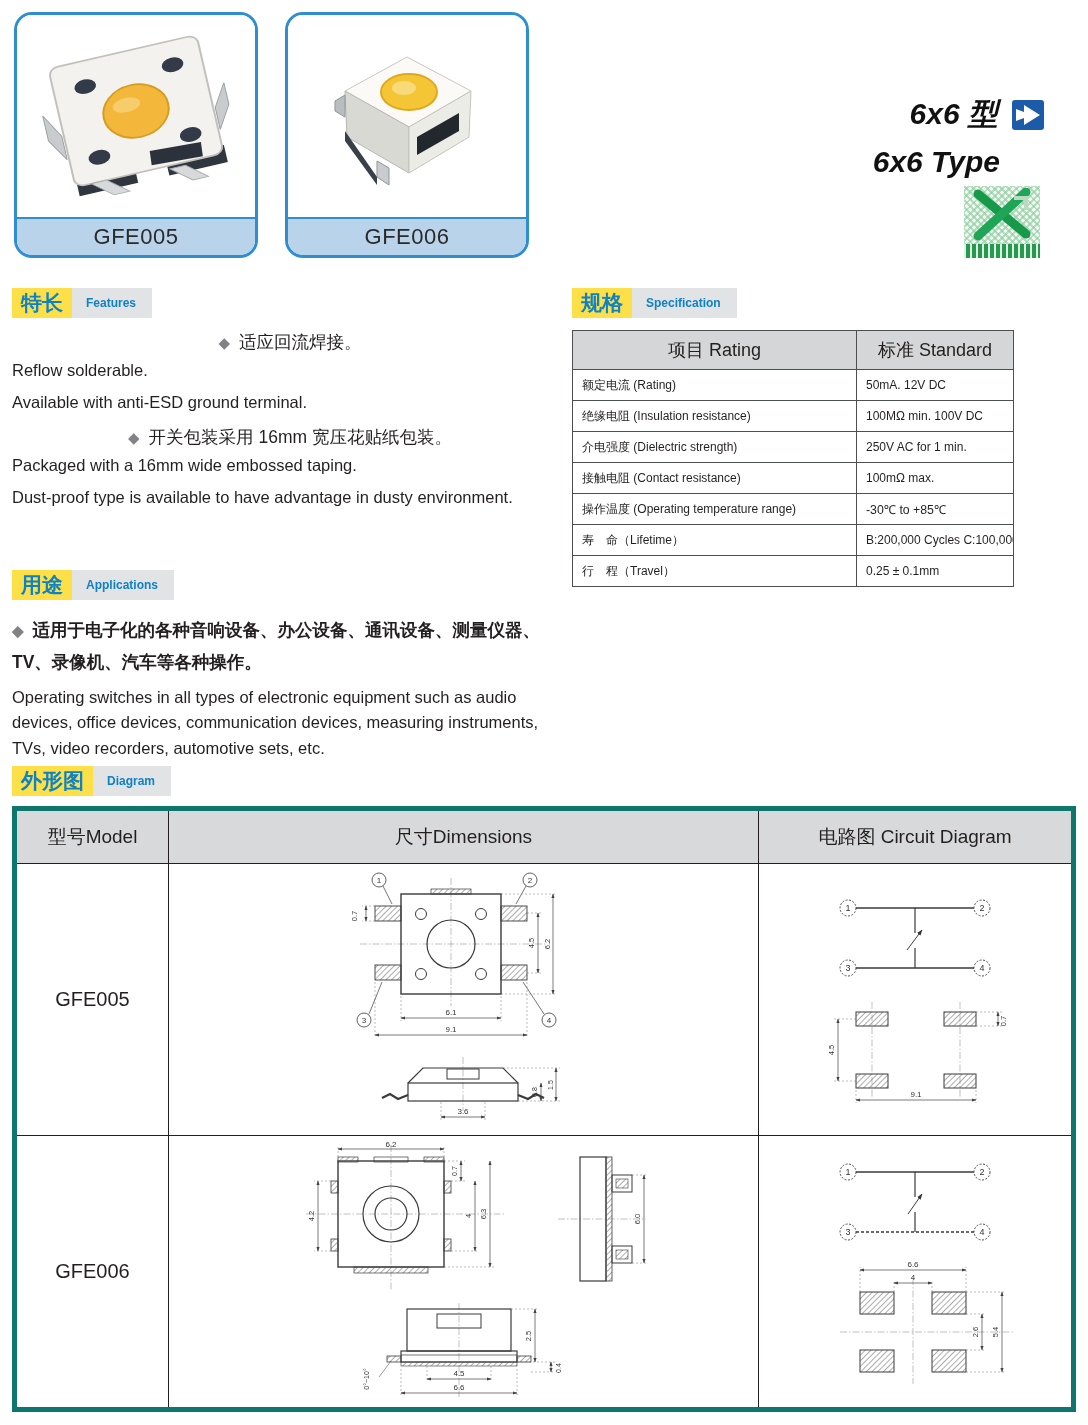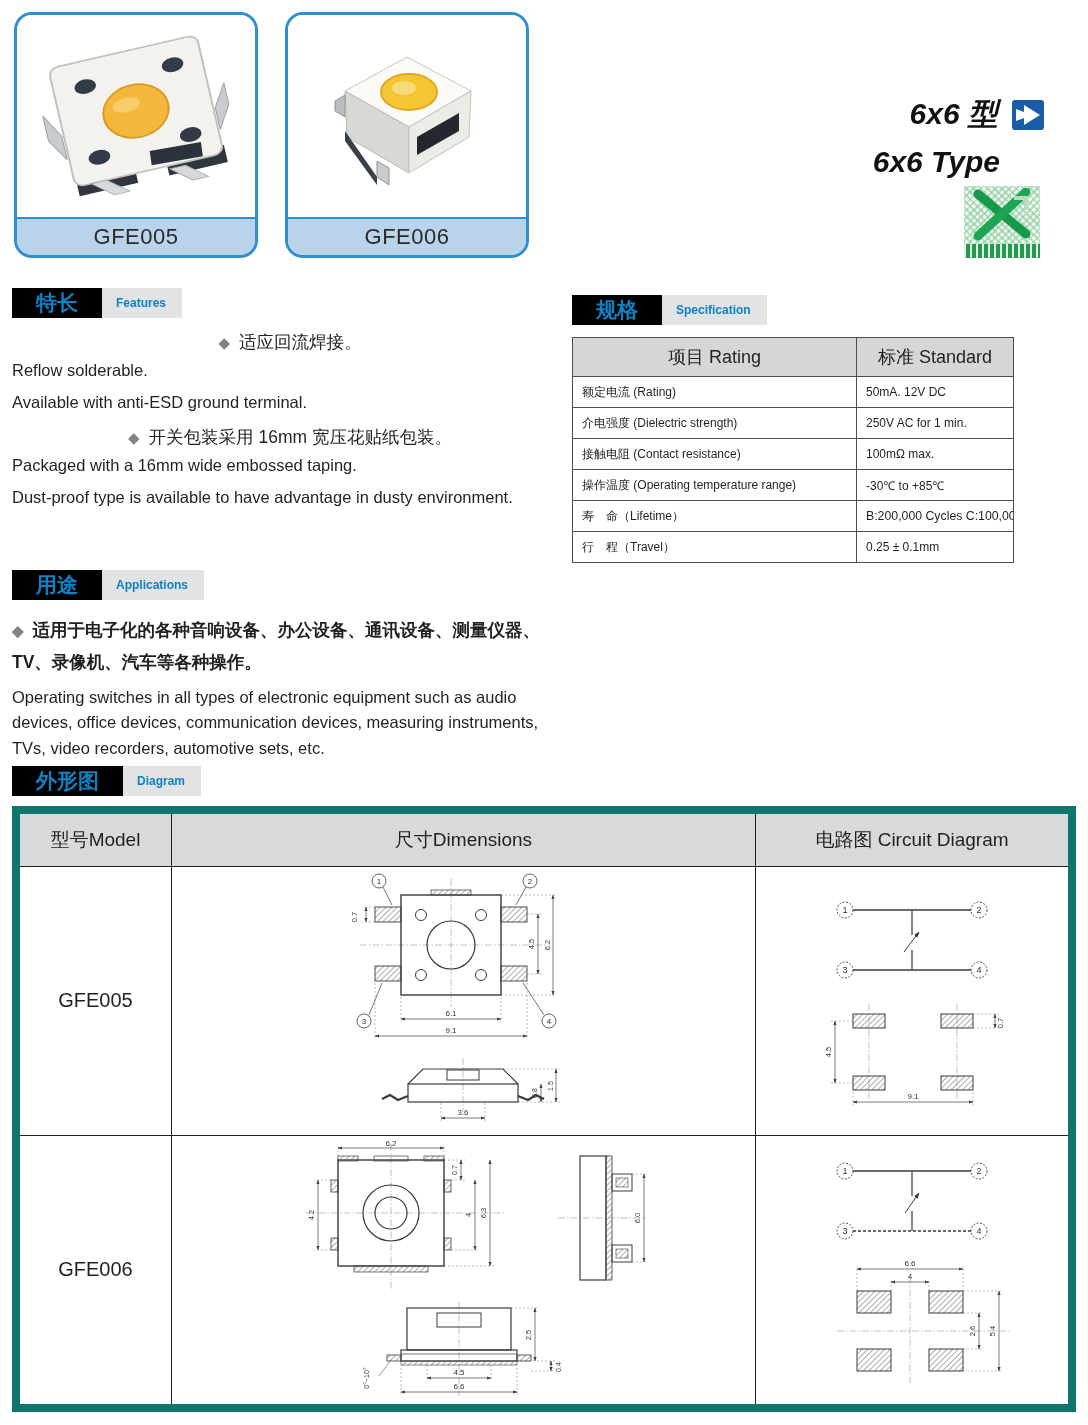--- a/index.html
+++ b/index.html
@@ -21,41 +21,41 @@
   .stamp{position:absolute;left:964px;top:186px;width:76px;height:72px;}
   .stamp .check{position:absolute;inset:0 0 14px 0;
       background-image:repeating-linear-gradient(45deg,rgba(140,205,160,.6) 0 2px,transparent 2px 5px),
                        repeating-linear-gradient(-45deg,rgba(140,205,160,.6) 0 2px,transparent 2px 5px);
       background-color:#f0f8f0;}
   .stamp .xmark{position:absolute;left:6px;top:2px;}
   .stamp .band{position:absolute;left:0;right:0;bottom:0;height:14px;background:#27994f;
       background-image:repeating-linear-gradient(90deg,rgba(255,255,255,.85) 0 2px,transparent 2px 6px);}
   
   .section-head{display:inline-flex;height:30px;font-weight:bold;}
-  .head-cn{background:#000000;color:#0f82c6;font-size:21px;display:flex;align-items:center;padding:0 24px;}
+  .head-cn{background:#fde047;color:#0f82c6;font-size:21px;display:flex;align-items:center;padding:0 9px;}
   .head-en{background:#e2e3e4;color:#0f82c6;font-size:12px;display:flex;align-items:center;padding:0 16px 0 14px;}
   
   #features{position:absolute;left:12px;top:288px;width:552px;}
   .feat-cn{font-weight:normal;font-size:17.5px;margin:12px 0 7px 4px;text-align:center;}
   .feat-en{font-size:16.5px;margin:7px 0 13px 0;}
   .diamond{color:#808285;margin-right:9px;font-size:15px;}
   #apps{position:absolute;left:12px;top:570px;width:552px;}
   .apps-cn{font-weight:bold;font-size:17.5px;line-height:1.85;margin:14px 0 4px 0;}
   .apps-en{font-size:16.5px;line-height:1.55;margin:6px 0 0 0;}
   
-  #spec{position:absolute;left:572px;top:295px;width:442px;}
+  #spec{position:absolute;left:572px;top:288px;width:442px;}
   .spec-table{width:100%;border-collapse:collapse;margin-top:12px;table-layout:fixed;}
   .spec-table th,.spec-table td{border:1px solid #4d4e50;}
   .spec-table th{height:36px;background:#d5d6d7;font-weight:normal;font-size:18px;}
   .spec-table td{height:30px;font-size:12px;padding:0 6px 0 9px;overflow:hidden;white-space:nowrap;}
   .spec-table col.c1{width:284px;}
   .spec-table tr:nth-child(6) td:last-child{font-size:12.3px;}
   
   #diagram-head{position:absolute;left:12px;top:766px;}
-  #dtable{position:absolute;left:12px;top:806px;width:1064px;height:606px;border:8px solid #0f766e;
+  #dtable{position:absolute;left:12px;top:806px;width:1064px;height:606px;border:5px solid #0f766e;
           box-sizing:border-box;display:grid;grid-template-columns:152px 1fr 312px;grid-template-rows:53px 1fr 1fr;}
   #dtable .cell{border-right:1px solid #231f20;border-bottom:1px solid #231f20;
           display:flex;align-items:center;justify-content:center;flex-direction:column;box-sizing:border-box;overflow:hidden;}
   #dtable .last-col{border-right:none;}
   #dtable .last-row{border-bottom:none;}
   #dtable .dhead{background:#d8d9da;font-size:19px;flex-direction:row;}
   .model-cell{font-size:20px;}
   .drawing{stroke:#3a3a3a;fill:none;}
   .dimtxt{font-family:"Liberation Sans",sans-serif;fill:#333;stroke:none;}
 </style>
@@ -152,20 +152,24 @@
           <col>
         </colgroup>
       <tbody>
           <tr>
         <th>项目 Rating</th>
         <th>标准 Standard</th>
       </tr>
       <tr>
             <td>额定电流 (Rating)</td>
             <td>50mA. 12V DC</td>
+          </tr>
+      <tr>
+            <td>绝缘电阻 (Insulation resistance)</td>
+            <td>100MΩ min. 100V DC</td>
           </tr>
       <tr>
             <td>介电强度 (Dielectric strength)</td>
             <td>250V AC for 1 min.</td>
           </tr>
       <tr>
             <td>接触电阻 (Contact resistance)</td>
             <td>100mΩ max.</td>
           </tr>
       <tr>

